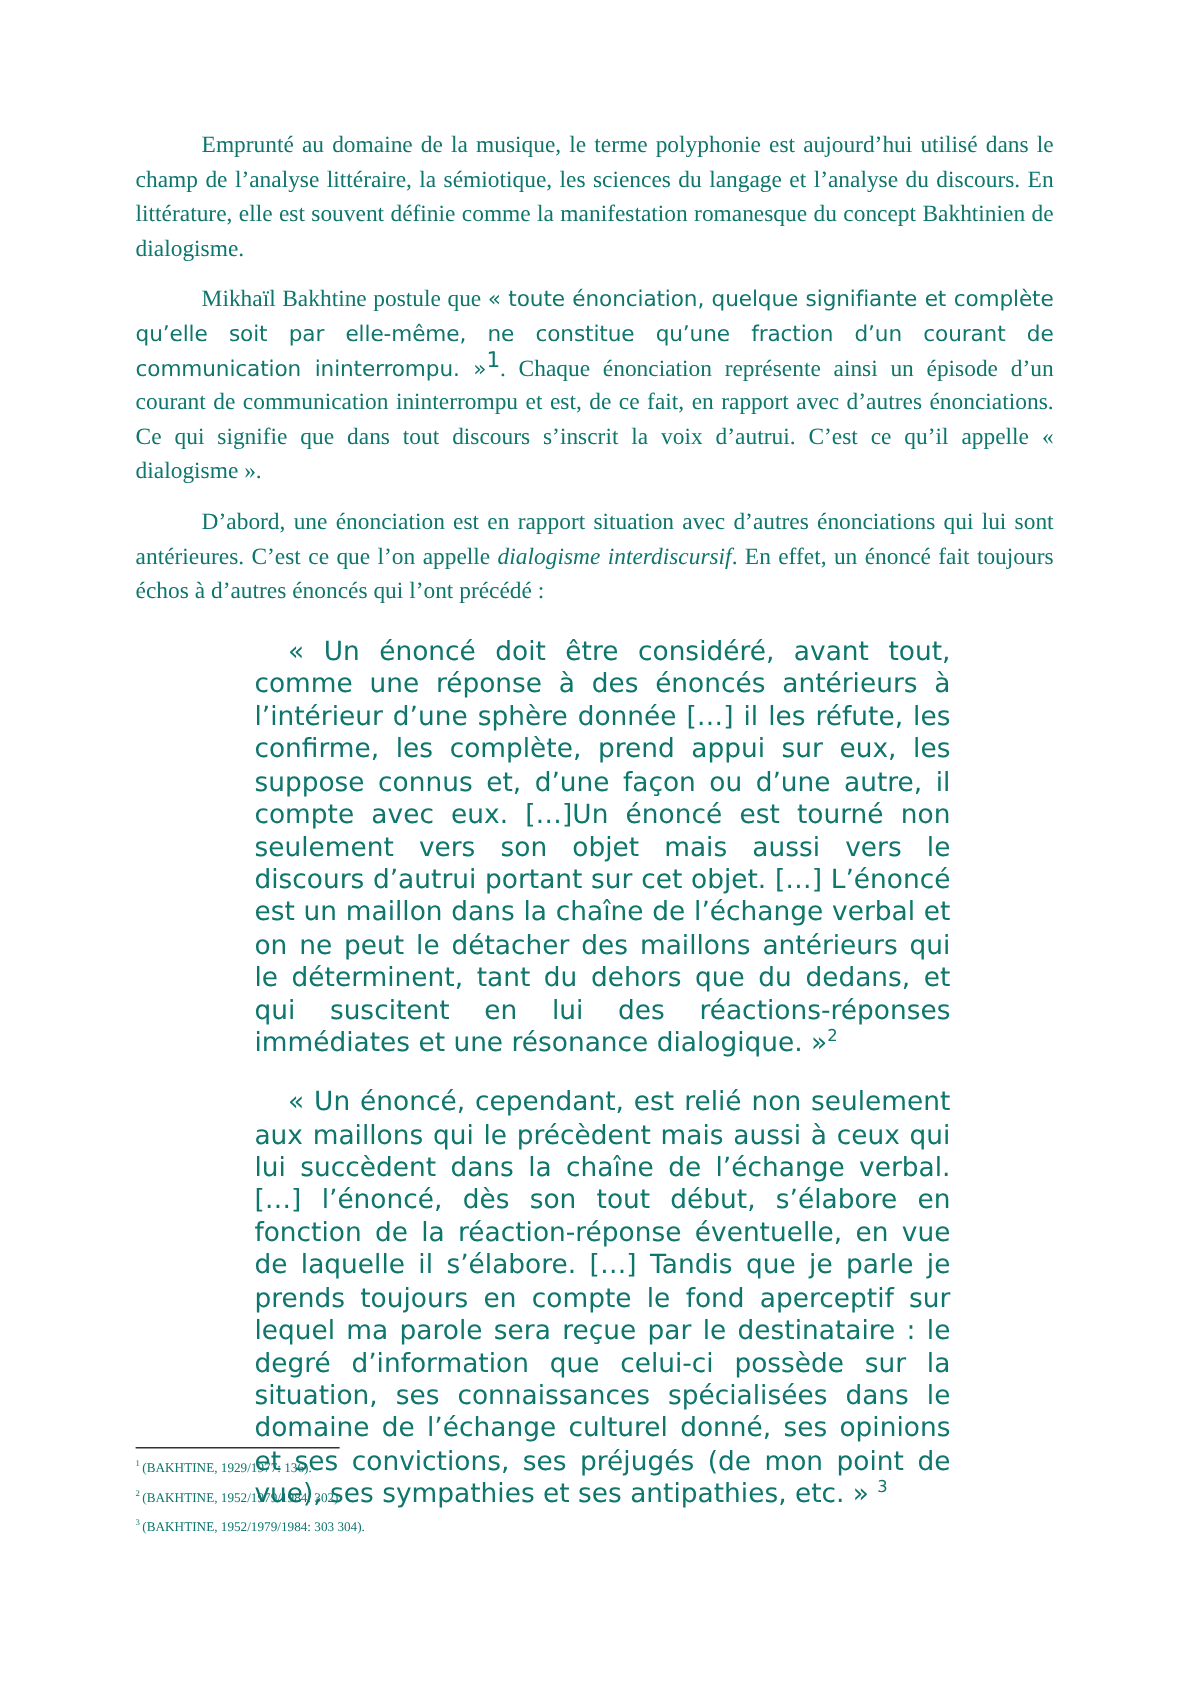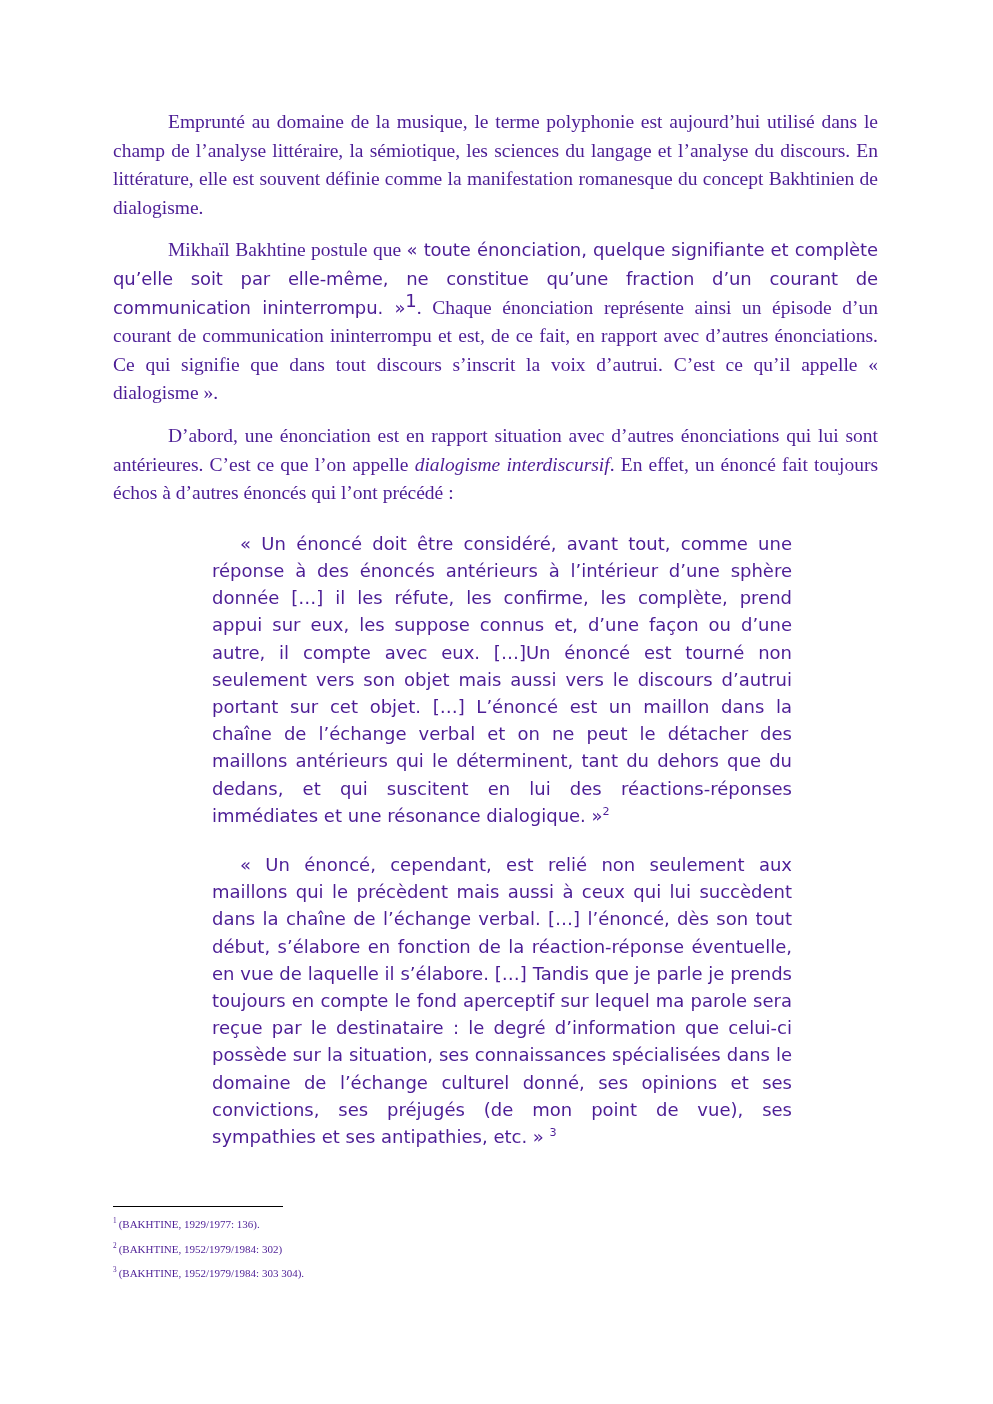--- a/index.html
+++ b/index.html
@@ -7,21 +7,21 @@
     padding: 0;
     background: #ffffff;
   }
   .page {
     position: relative;
     width: 993px;
     height: 1404px;
     background: #ffffff;
     margin: 0 auto;
     overflow: hidden;
-    color: #4c1d95;
+    color: #0f766e;
   }
   .content {
     position: absolute;
     left: 113px;
     top: 108px;
     width: 765px;
   }
 
   
   .para {
@@ -48,21 +48,21 @@
   }
   sup {
     font-size: 0.62em;
     vertical-align: super;
     line-height: 0;
   }
 
   
   .blockquote {
     font-family: "DejaVu Sans", "Liberation Sans", sans-serif;
-    font-size: 18px;
+    font-size: 22px;
     line-height: 27.2px;
     text-align: justify;
     text-indent: 28px;
     margin: 0;
     padding: 0;
     width: 580px;
     margin-left: 99px;
     hyphens: none;
   }
   .bq-wrap-1 {

